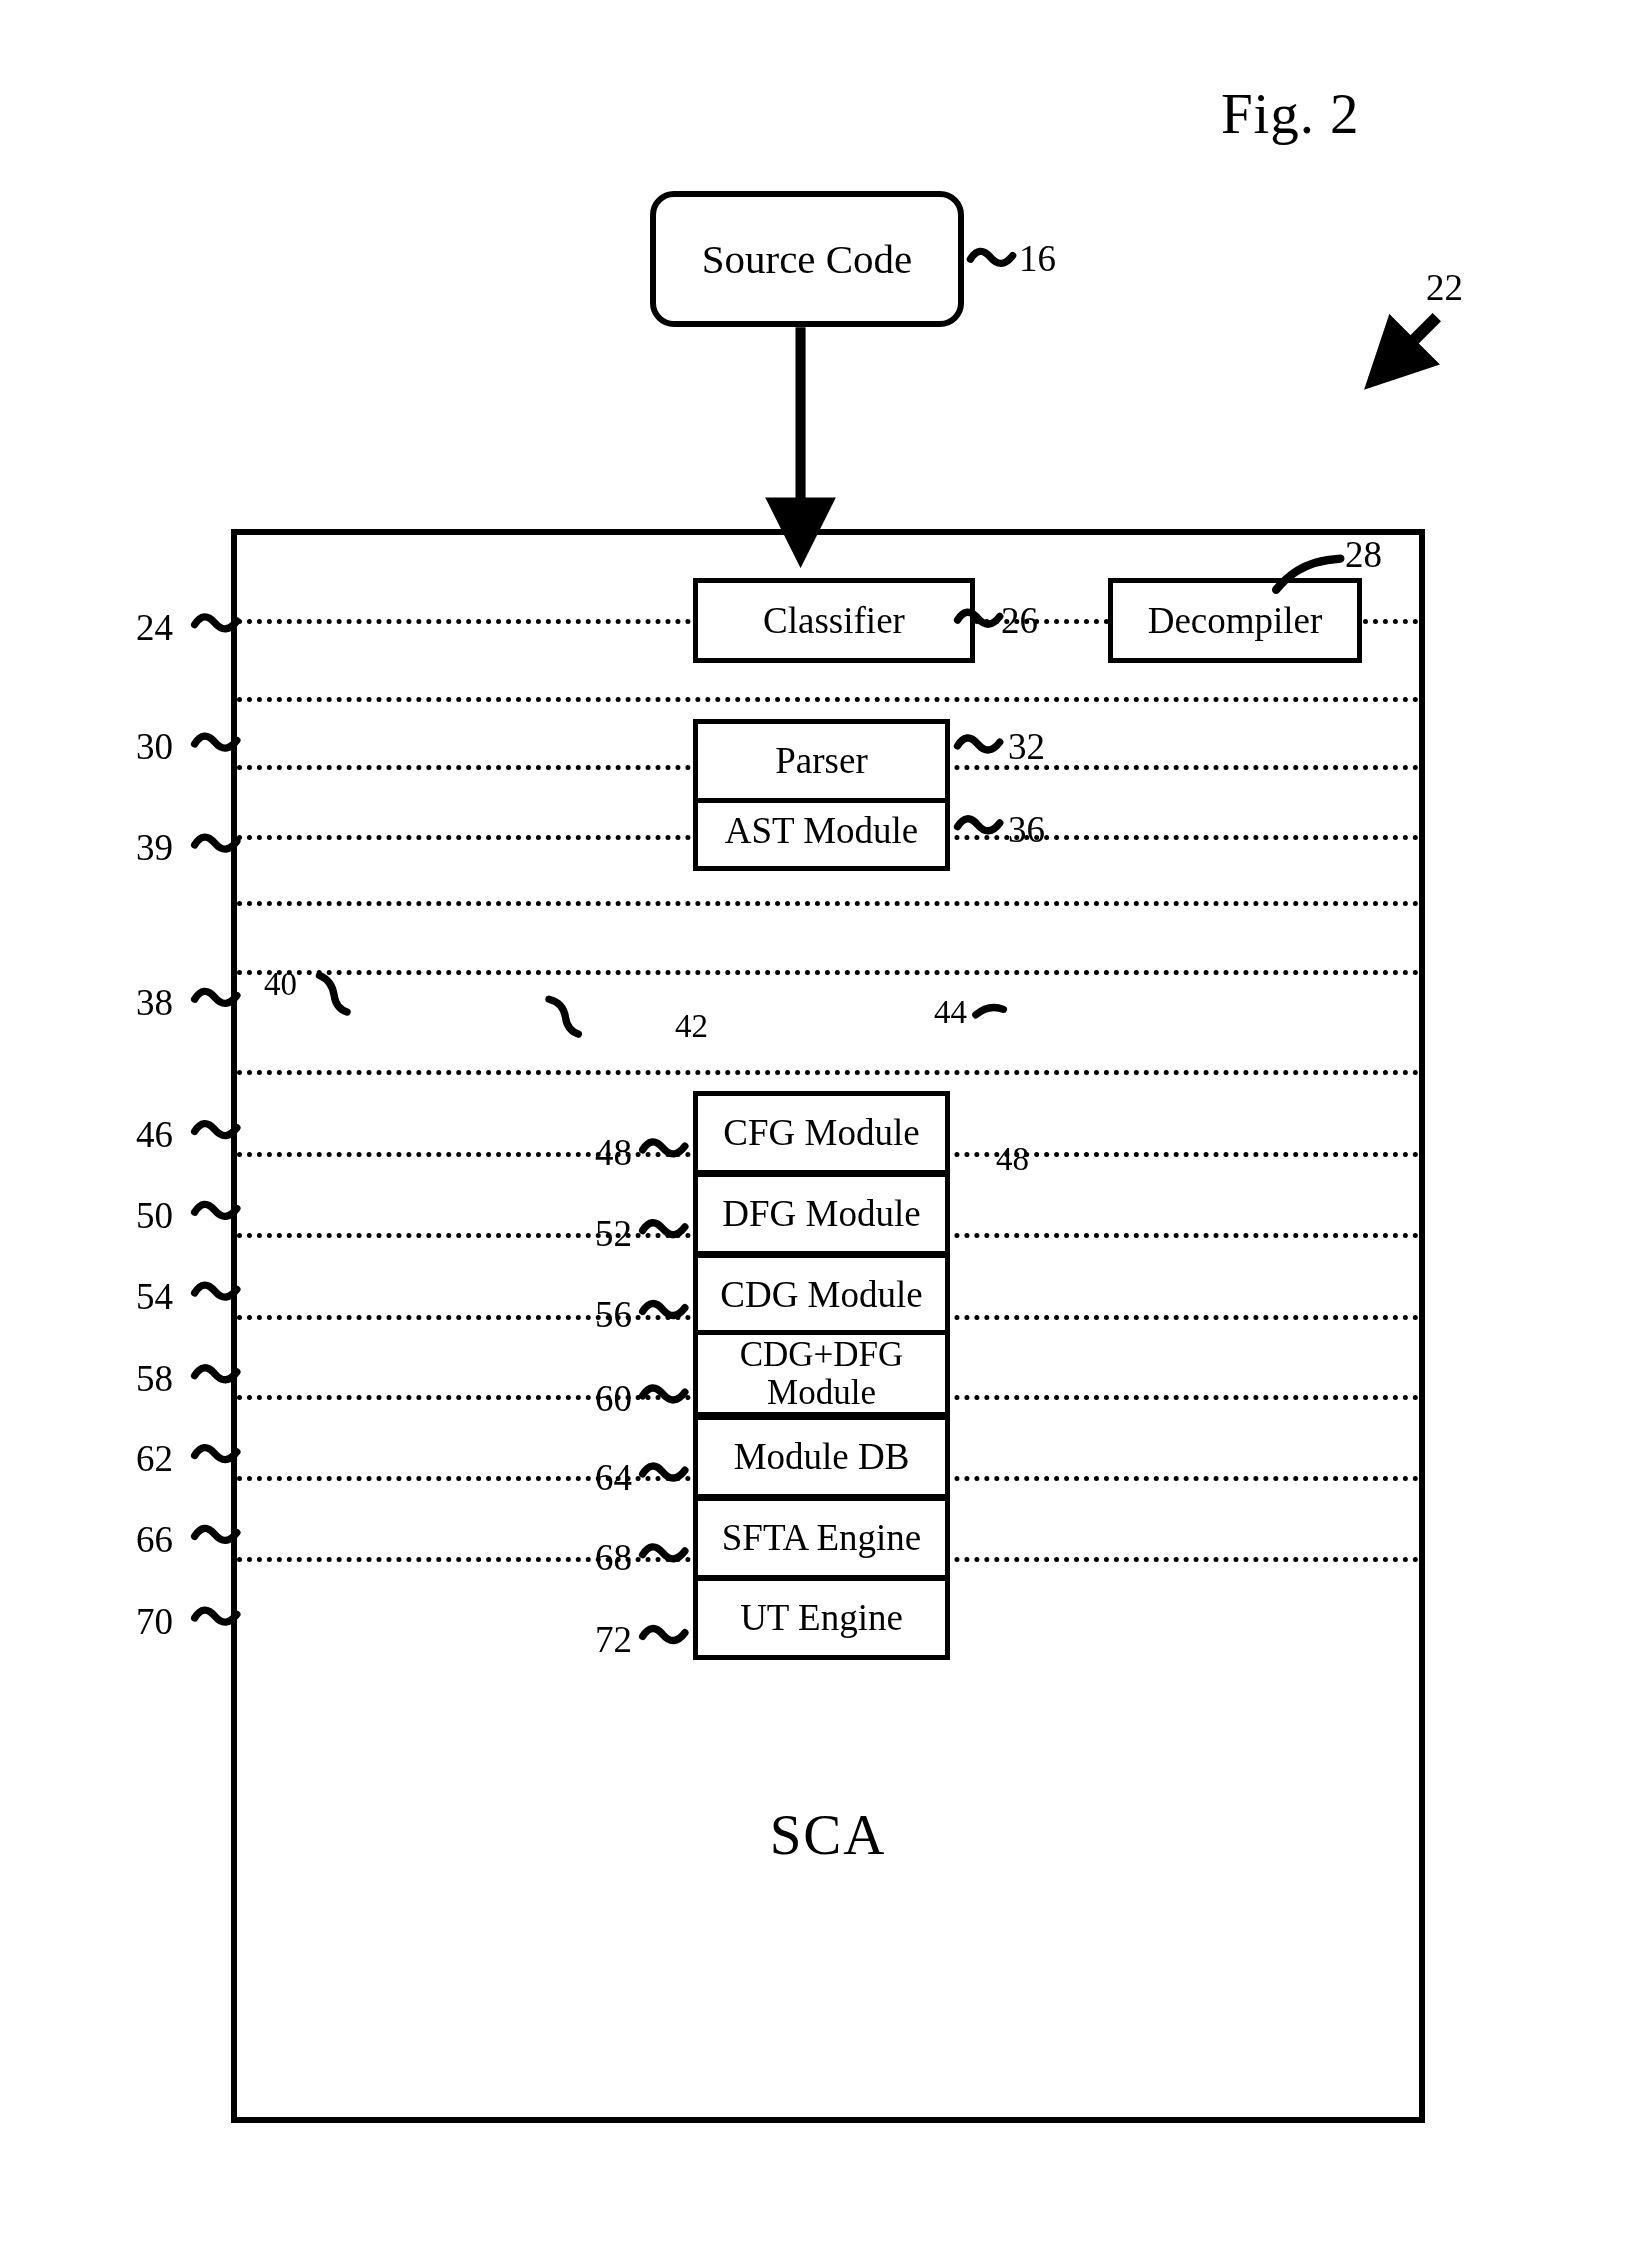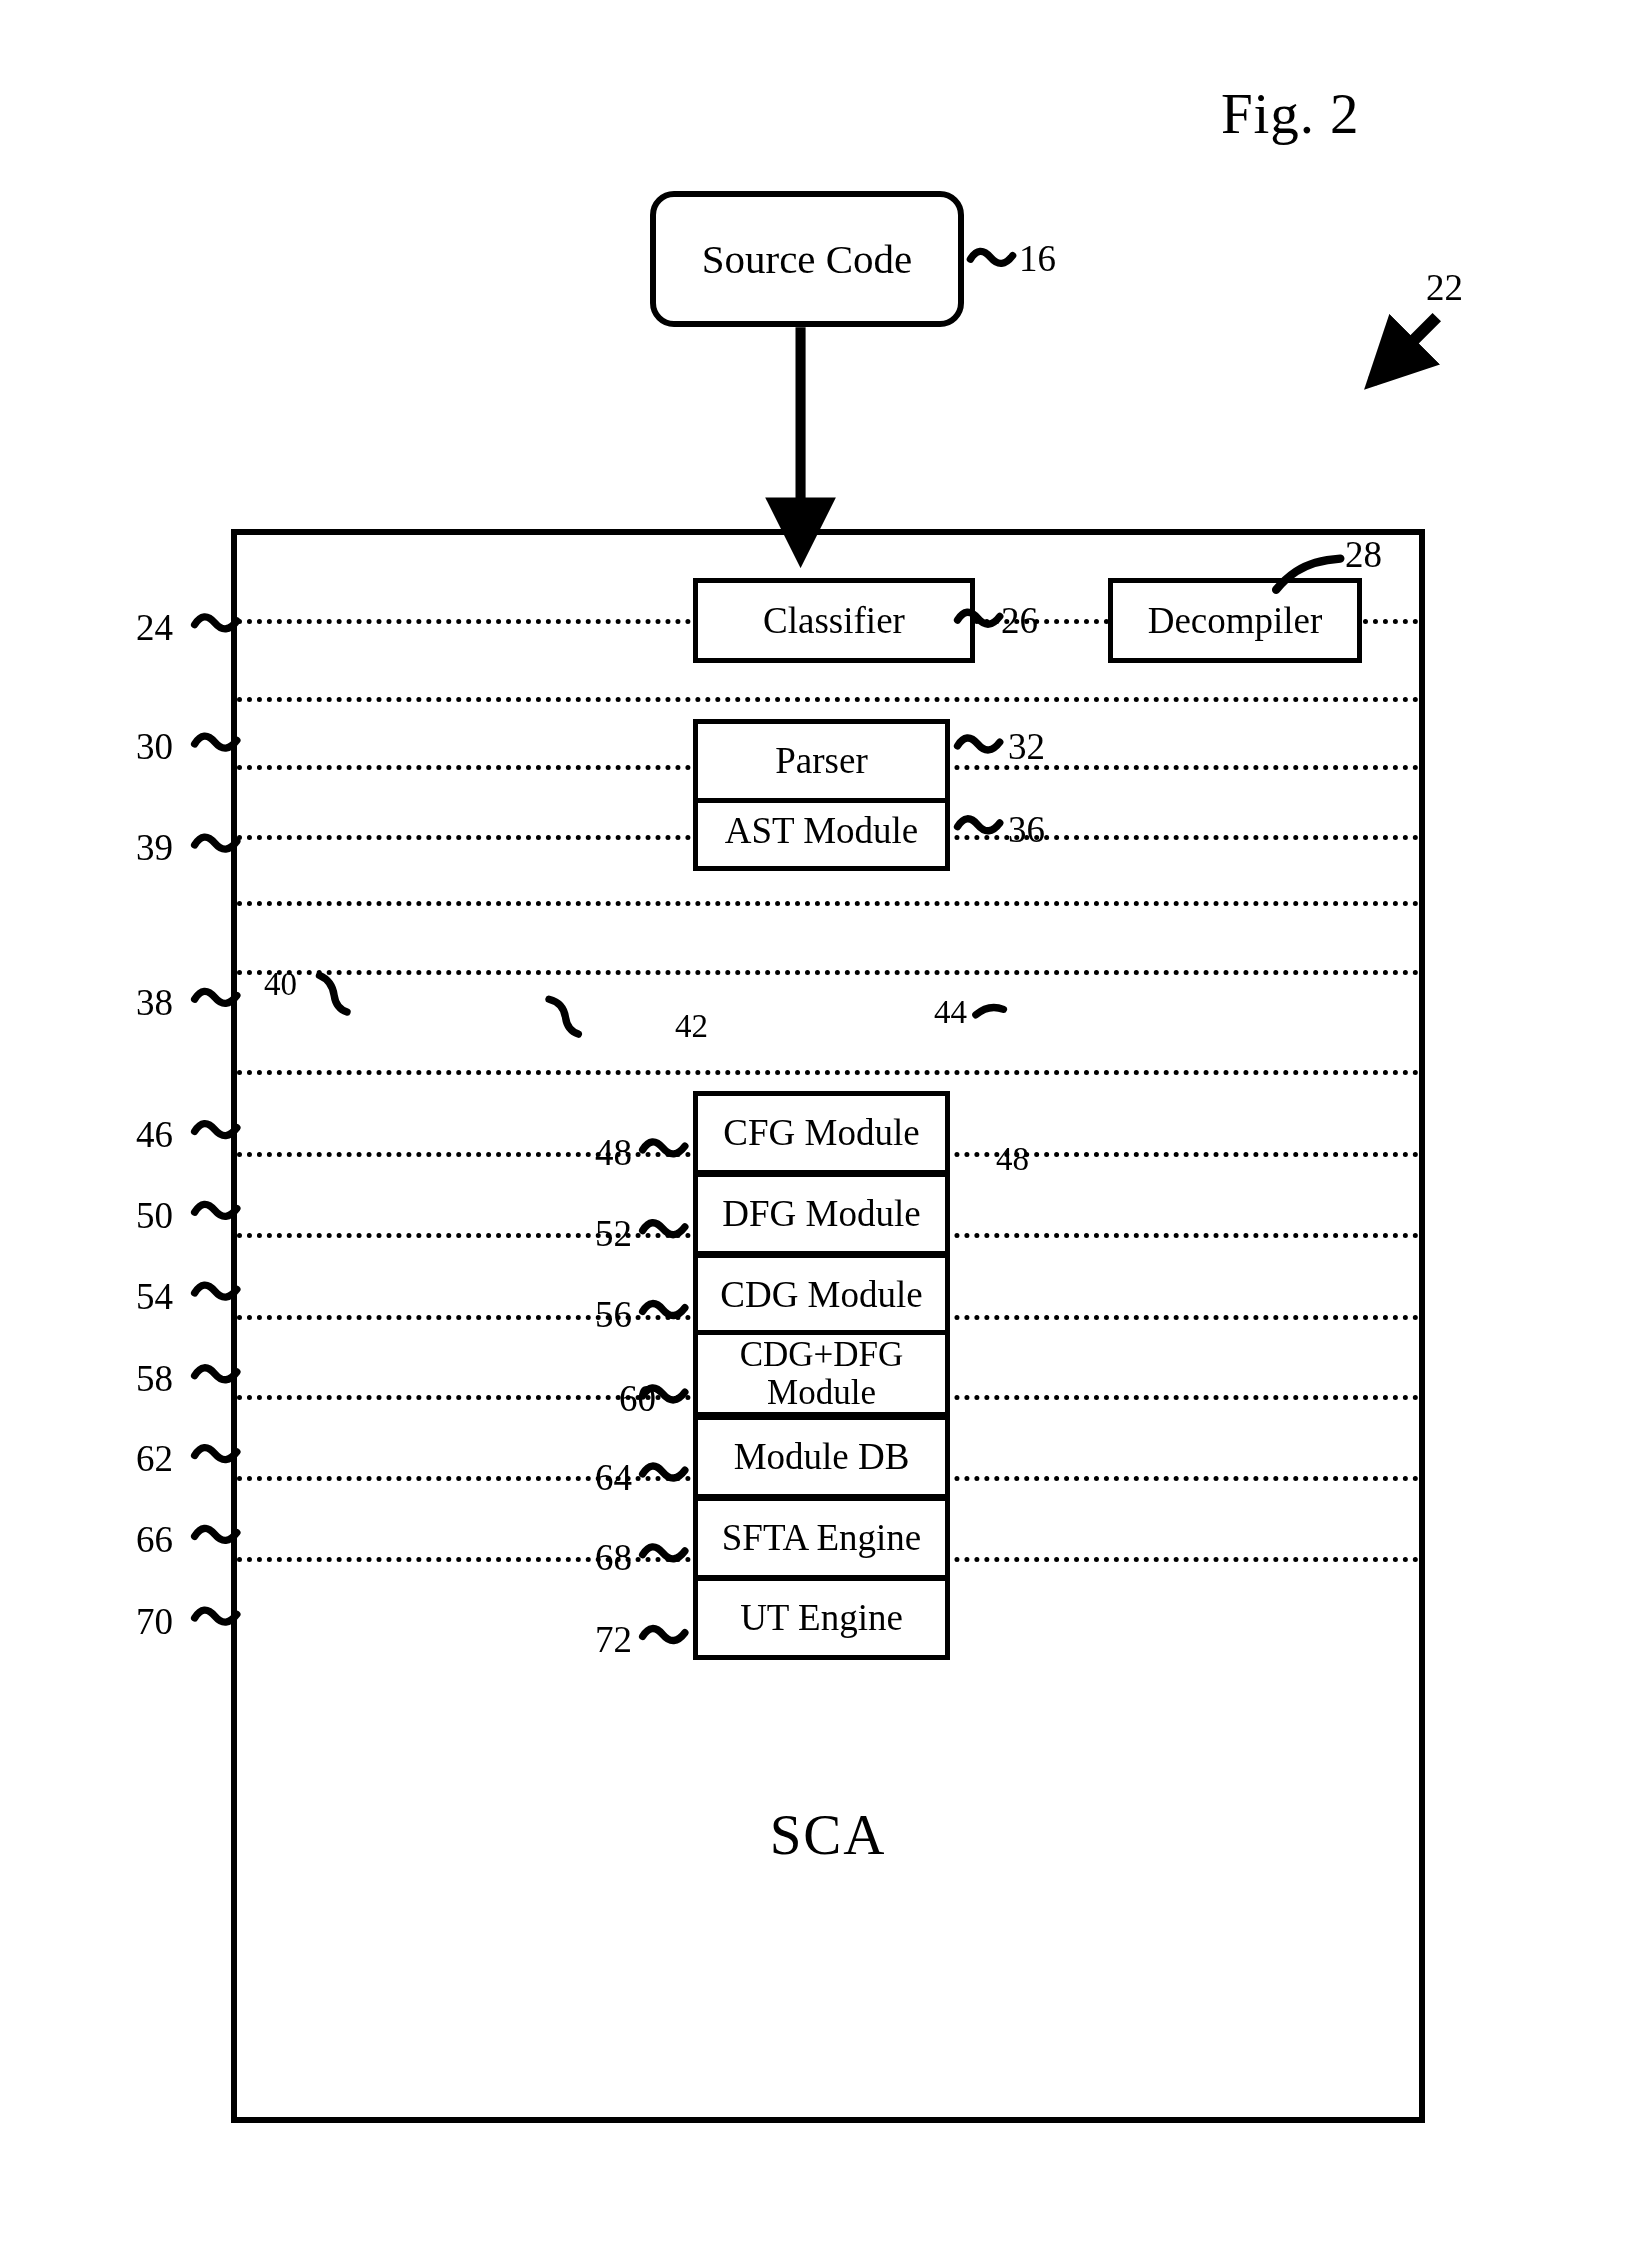--- a/index.html
+++ b/index.html
@@ -225,21 +225,21 @@
   <div class="ref big" style="left:1008px; top:725px;">32</div>
   <div class="ref big" style="left:1008px; top:808px;">36</div>
 
   <div class="ref" style="left:264px; top:966px;">40</div>
   <div class="ref" style="left:675px; top:1008px;">42</div>
   <div class="ref" style="left:934px; top:994px;">44</div>
 
   <div class="ref big" style="left:595px; top:1131px;">48</div>
   <div class="ref big" style="left:595px; top:1212px;">52</div>
   <div class="ref big" style="left:595px; top:1293px;">56</div>
-  <div class="ref big" style="left:595px; top:1377px;margin-left:24px;">60</div>
+  <div class="ref big" style="left:595px; top:1377px;">60</div>
   <div class="ref big" style="left:595px; top:1456px;">64</div>
   <div class="ref big" style="left:595px; top:1536px;">68</div>
   <div class="ref big" style="left:595px; top:1618px;">72</div>
 
   <svg class="overlay" viewBox="0 0 1794 2462">
     <defs>
       <marker id="arrowhead" markerWidth="7" markerHeight="7" refX="5.6" refY="3.5" orient="auto">
         <polygon points="0 0, 7 3.5, 0 7" fill="#000"></polygon>
       </marker>
       <marker id="bigarrow" markerWidth="6" markerHeight="6" refX="5" refY="3" orient="auto">

